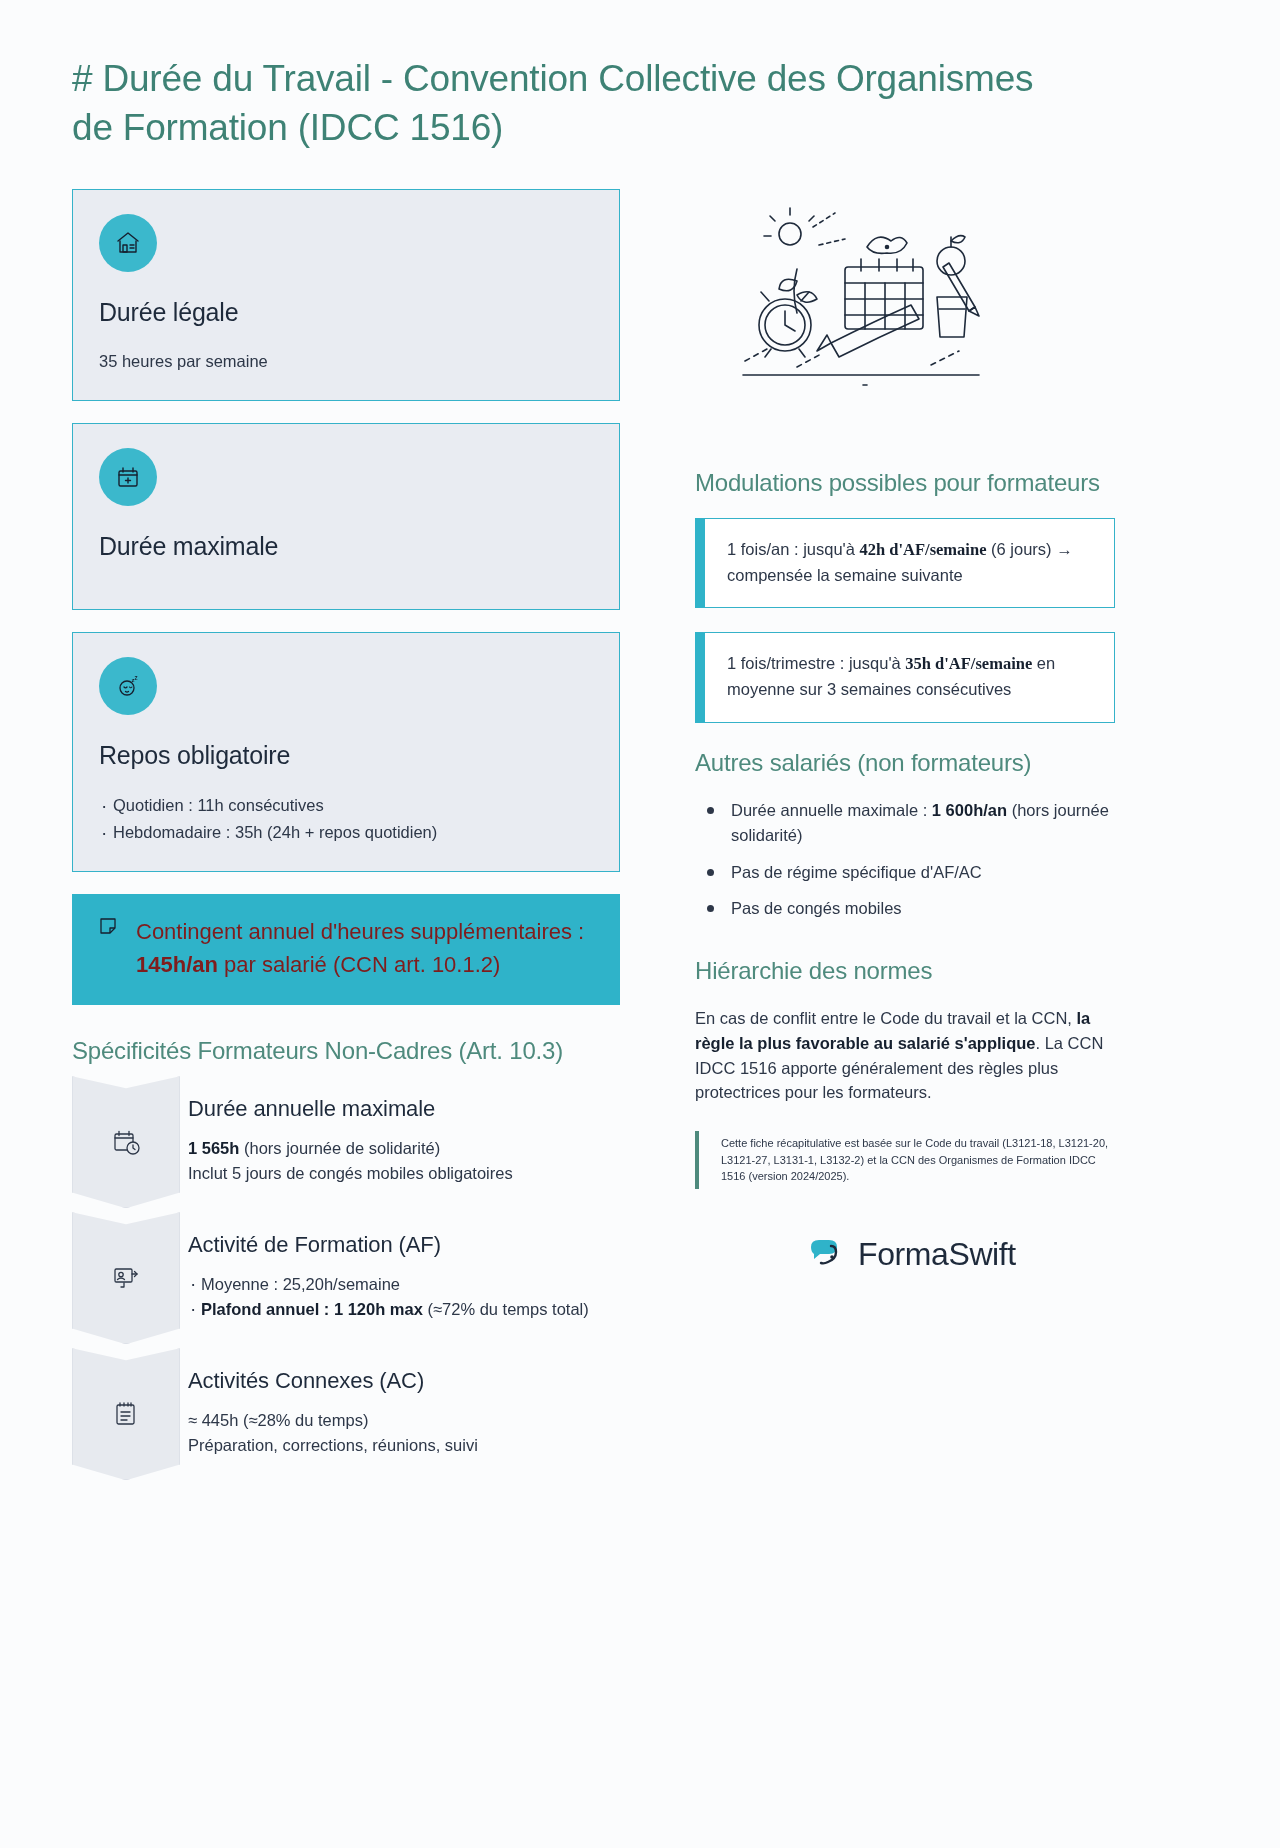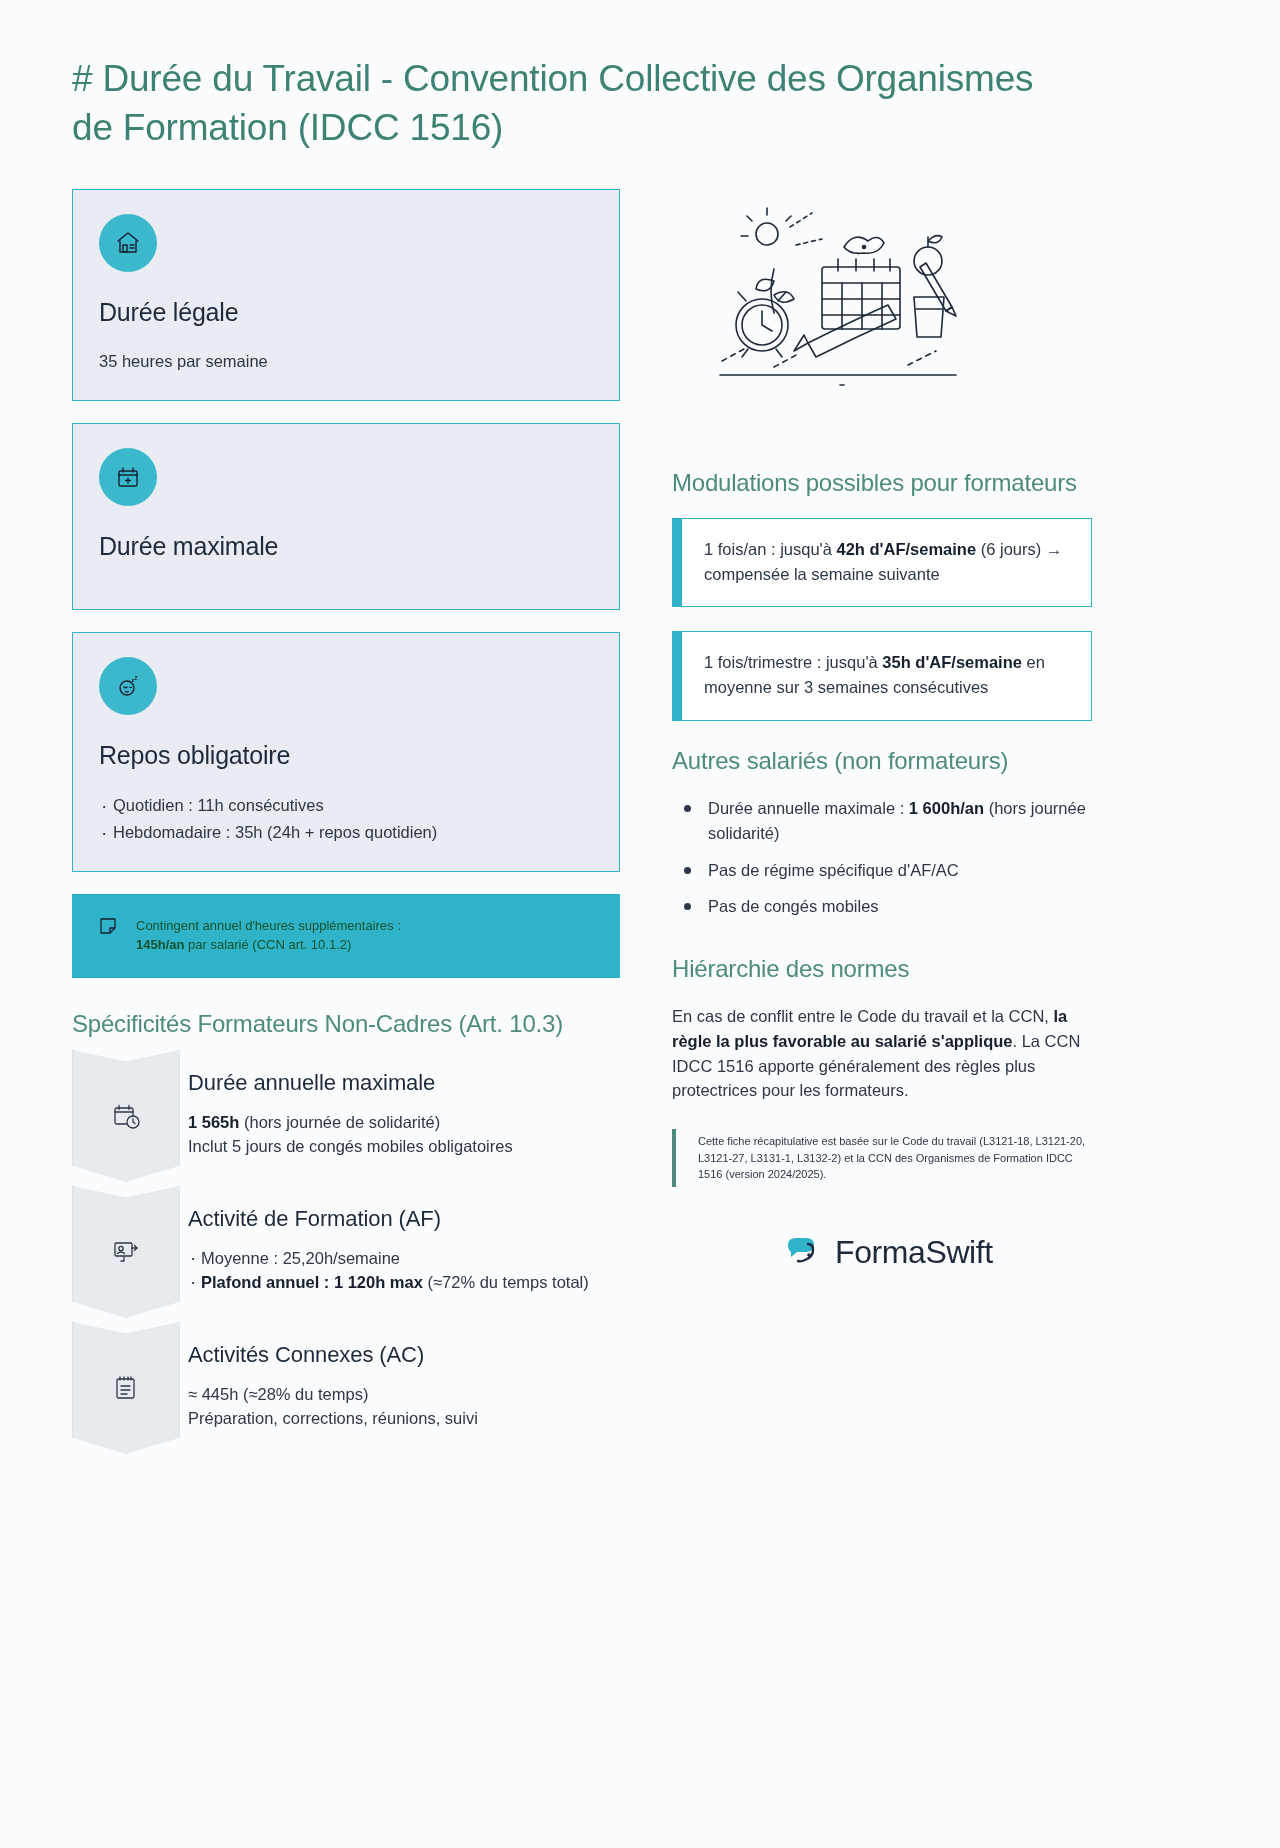--- a/index.html
+++ b/index.html
@@ -28,21 +28,21 @@
     font-weight: 400;
     color: #3e8275;
     letter-spacing: -0.2px;
     max-width: 1000px;
     margin-bottom: 36px;
   }
 
   
   .columns {
     display: flex;
-    gap: 52px;
+    gap: 75px;
     align-items: flex-start;
   }
   .col-left  { width: 548px; flex: none; }
   .col-right { width: 420px; flex: none; padding-top: 0; }
 
   
   .card {
     background: #e9ecf2;
     border: 1.5px solid #35b2c9;
     padding: 24px 26px 26px 26px;
@@ -92,23 +92,23 @@
   
   .banner {
     background: #2fb3c9;
     padding: 22px 26px 24px 26px;
     display: flex;
     gap: 18px;
     align-items: flex-start;
     margin-bottom: 30px;
   }
   .banner-text {
-    font-size: 13px;
+    font-size: 22px;
     line-height: 1.48;
-    color: #14532d;
+    color: #7f1d1d;
   }
   .banner-text b { font-weight: bold; }
 
   
   .sec-heading {
     font-size: 24px;
     font-weight: 400;
     color: #4e8a7d;
     line-height: 1.3;
     letter-spacing: -0.2px;
@@ -175,21 +175,21 @@
     border: 1.5px solid #35b2c9;
     border-left: 10px solid #2fb3c9;
     padding: 18px 22px 20px 22px;
     margin-bottom: 24px;
   }
   .mod-text {
     font-size: 16.5px;
     line-height: 1.5;
     color: #2d3748;
   }
-  .mod-text b { font-weight: bold; color: #16202f; }
+  .mod-text b { font-weight: bold; color: #16202f; font-family: Liberation Serif, serif; }
 
   
   .dot-list { list-style: none; margin-bottom: 34px; }
   .dot-list li {
     font-size: 16.5px;
     line-height: 1.5;
     color: #2d3748;
     position: relative;
     padding-left: 36px;
     margin-bottom: 12px;

